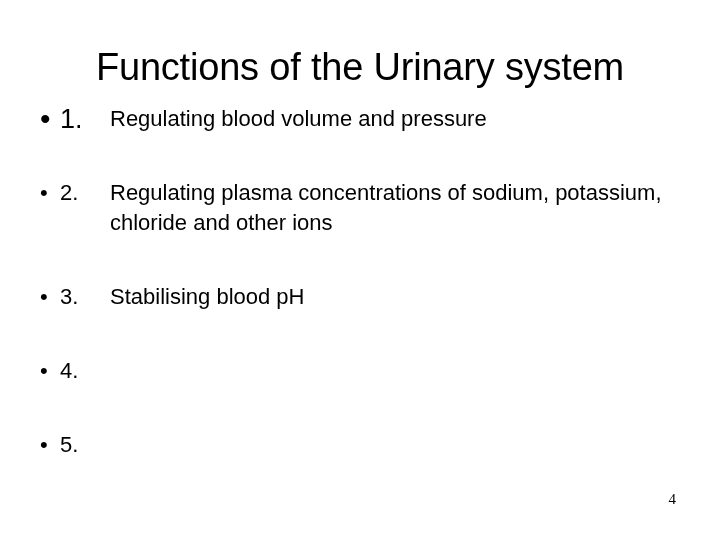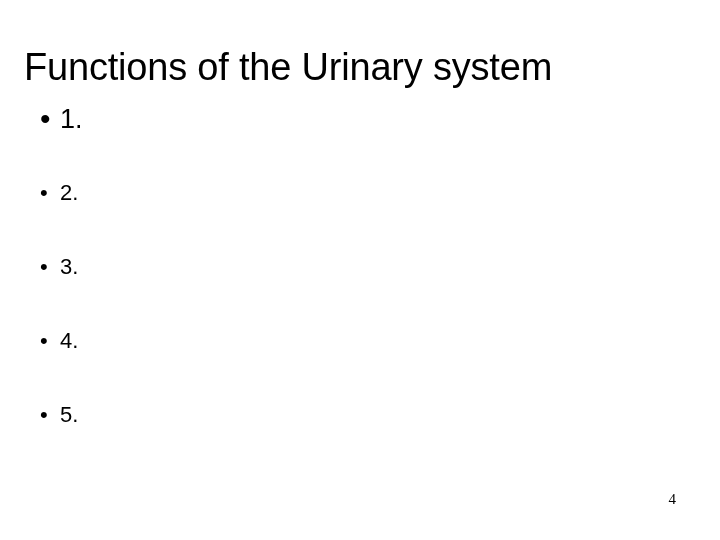--- a/index.html
+++ b/index.html
@@ -17,21 +17,21 @@
     height: 540px;
     background: #ffffff;
     overflow: hidden;
     color: #000000;
   }
   .slide-title {
     position: absolute;
     left: 24px;
     top: 44px;
     width: 672px;
-    text-align: left;
+    text-align: center;
     font-size: 38px;
     line-height: 46px;
     font-weight: 400;
     letter-spacing: -0.2px;
     color: #000000;
     white-space: nowrap;
   }
   .body-list {
     position: absolute;
     left: 40px;
@@ -97,32 +97,35 @@
 
 <div class="slide">
 
   <div class="slide-title">Functions of the Urinary system</div>
 
   <ul class="body-list">
 
     <li class="bullet-row row-lg">
       <span class="bullet-dot">•</span>
       <span class="bullet-num">1.</span>
+      <span class="bullet-text">Regulating blood volume and pressure</span>
     </li>
     <li class="spacer-lg"></li>
 
     <li class="bullet-row">
       <span class="bullet-dot">•</span>
       <span class="bullet-num">2.</span>
+      <span class="bullet-text">Regulating plasma concentrations of sodium, potassium, chloride and other ions</span>
     </li>
     <li class="spacer-md"></li>
 
     <li class="bullet-row">
       <span class="bullet-dot">•</span>
       <span class="bullet-num">3.</span>
+      <span class="bullet-text">Stabilising blood pH</span>
     </li>
     <li class="spacer-sm"></li>
 
     <li class="bullet-row">
       <span class="bullet-dot">•</span>
       <span class="bullet-num">4.</span>
     </li>
     <li class="spacer-sm"></li>
 
     <li class="bullet-row">

